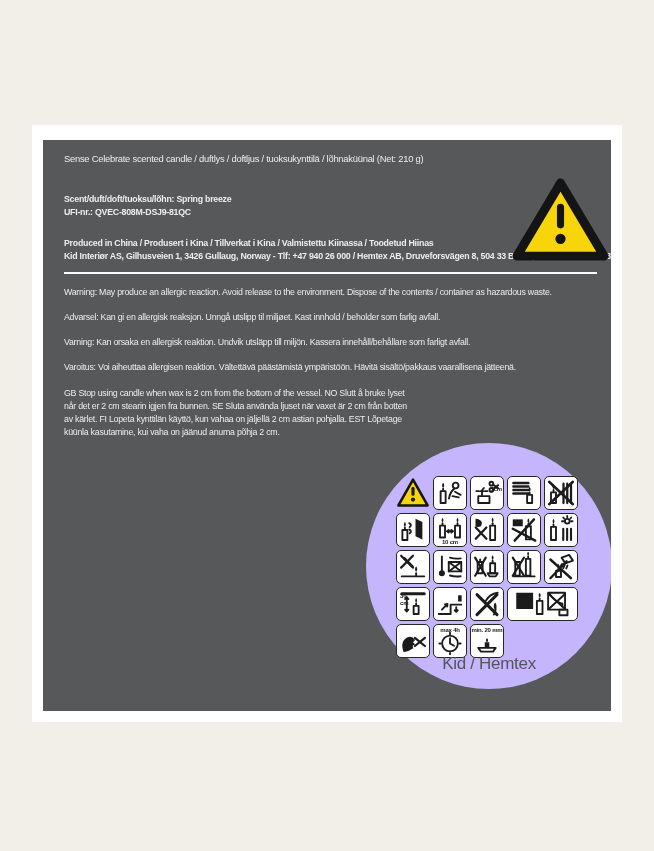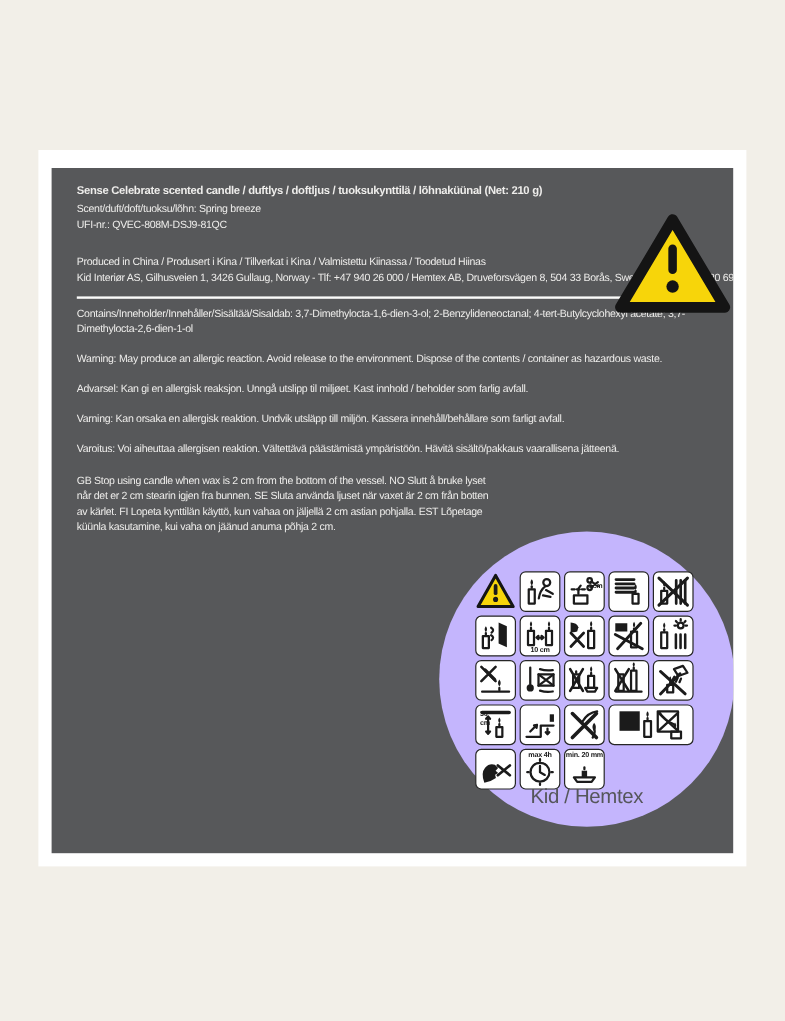--- a/index.html
+++ b/index.html
@@ -8,22 +8,22 @@
   }
   *{box-sizing:border-box;}
   html,body{margin:0;padding:0;}
   body{width:654px;height:851px;background:var(--page-bg);
        font-family:"Liberation Sans",sans-serif;position:relative;overflow:hidden;}
   .card{position:absolute;left:32px;top:125px;width:590px;height:597px;background:var(--card-bg);}
   .label{position:absolute;left:11px;top:15px;width:568px;height:571px;
          background:var(--label-bg);color:var(--label-text);overflow:hidden;}
   .content{position:absolute;left:21px;top:12px;width:533px;
            font-size:8.8px;line-height:13px;letter-spacing:-0.25px;}
-  .nowrap{white-space:nowrap;}
-  .title{font-weight:bold;font-size:9.4px;margin-bottom:3px;white-space:nowrap;}
+  .nowrap{white-space:nowrap;font-weight:bold;}
+  .title{font-weight:normal;font-size:9.4px;margin-bottom:28px;white-space:nowrap;}
   .producer{margin-top:18px;}
   .divider{border-top:2px solid #fbfbfa;margin:9px 0 6px 0;width:533px;}
   .warn{margin-top:12px;white-space:nowrap;}
   .narrow{width:345px;white-space:normal;}
   .hoiatus{margin-top:29px;}
   .usage{margin-top:13px;}
   .big-triangle{position:absolute;left:468px;top:36px;width:99px;height:87px;}
   .big-triangle svg{width:100%;height:100%;display:block;}
   .circle{position:absolute;left:323px;top:303px;width:246px;height:246px;
           border-radius:50%;background:#c4b5fd;}
@@ -55,21 +55,20 @@
       <div class="title">Sense Celebrate scented candle / duftlys / doftljus / tuoksukynttilä / lõhnaküünal (Net: 210 g)</div>
       <div class="info">
         <div class="nowrap">Scent/duft/doft/tuoksu/lõhn: Spring breeze</div>
         <div class="nowrap">UFI-nr.: QVEC-808M-DSJ9-81QC</div>
       </div>
       <div class="producer">
         <div class="nowrap">Produced in China / Produsert i Kina / Tillverkat i Kina / Valmistettu Kiinassa / Toodetud Hiinas</div>
         <div class="nowrap">Kid Interiør AS, Gilhusveien 1, 3426 Gullaug, Norway - Tlf: +47 940 26 000 / Hemtex AB, Druveforsvägen 8, 504 33 Borås, Sweden - Tlf: +46 33 20 69 00</div>
       </div>
       <div class="divider"></div>
-      <div class="contains">Contains/Inneholder/Innehåller/Sisältää/Sisaldab: 3,7-Dimethylocta-1,6-dien-3-ol; 2-Benzylideneoctanal; 4-tert-Butylcyclohexyl acetate; 3,7-Dimethylocta-2,6-dien-1-ol</div>
       <div class="warn">Warning: May produce an allergic reaction. Avoid release to the environment. Dispose of the contents / container as hazardous waste.</div>
       <div class="warn">Advarsel: Kan gi en allergisk reaksjon. Unngå utslipp til miljøet. Kast innhold / beholder som farlig avfall.</div>
       <div class="warn">Varning: Kan orsaka en allergisk reaktion. Undvik utsläpp till miljön. Kassera innehåll/behållare som farligt avfall.</div>
       <div class="warn">Varoitus: Voi aiheuttaa allergisen reaktion. Vältettävä päästämistä ympäristöön. Hävitä sisältö/pakkaus vaarallisena jätteenä.</div>
       <div class="narrow usage">GB Stop using candle when wax is 2 cm from the bottom of the vessel. NO Slutt å bruke lyset når det er 2 cm stearin igjen fra bunnen. SE Sluta använda ljuset när vaxet är 2 cm från botten av kärlet. FI Lopeta kynttilän käyttö, kun vahaa on jäljellä 2 cm astian pohjalla. EST Lõpetage küünla kasutamine, kui vaha on jäänud anuma põhja 2 cm.</div>
     </div>
 
     <div class="big-triangle">
       <svg viewBox="0 0 100 88">
         <path d="M50 7 L94 81 H6 Z" fill="#f7d50a" stroke="#141414" stroke-width="9" stroke-linejoin="round"></path>

